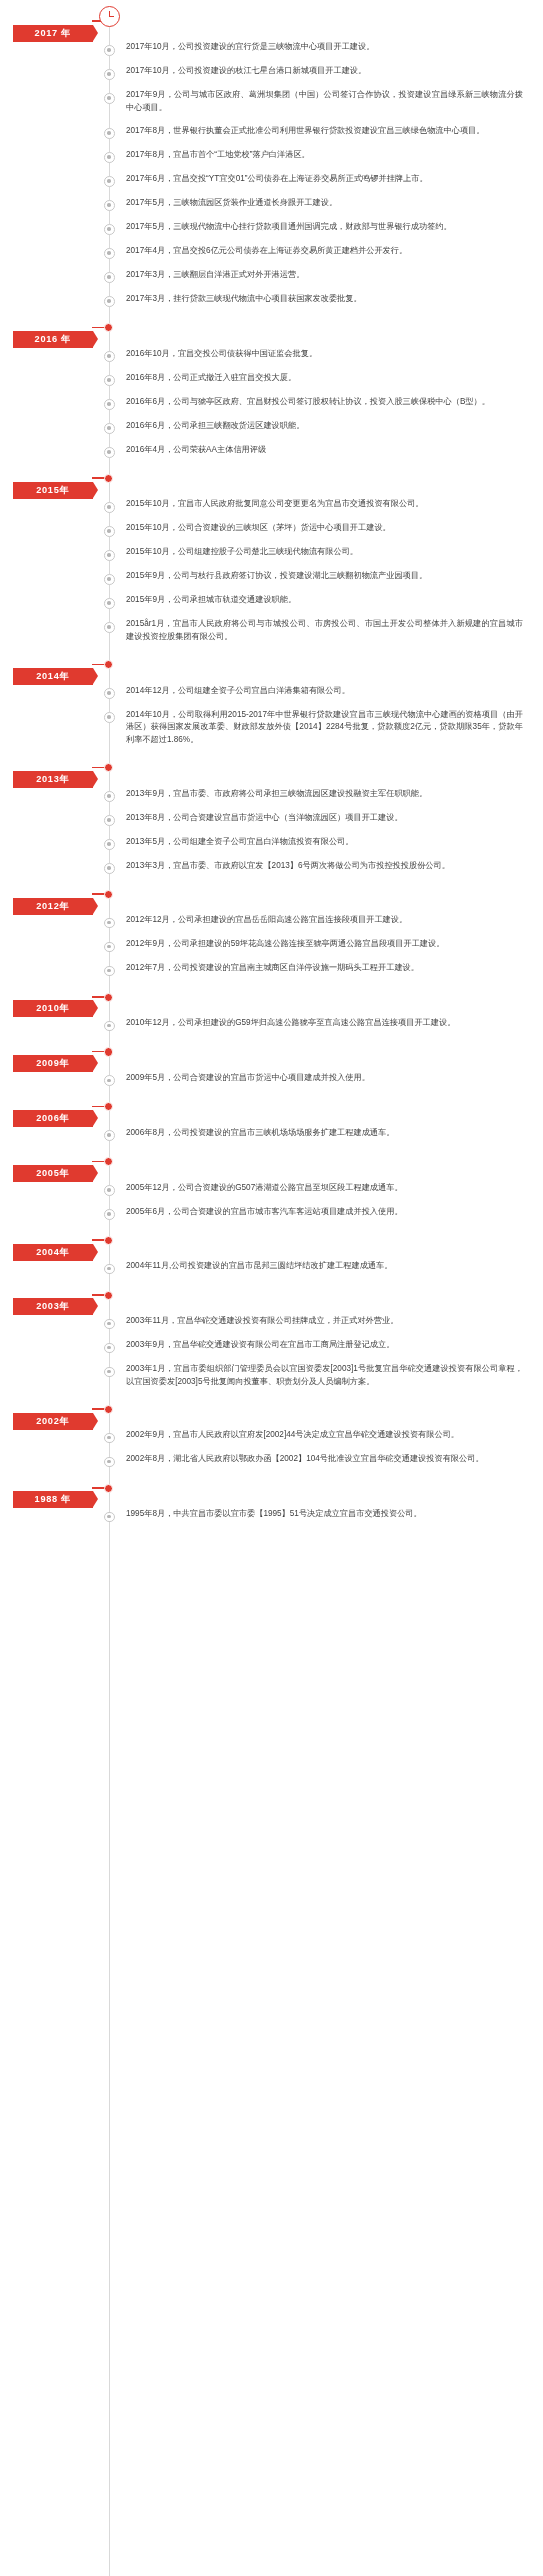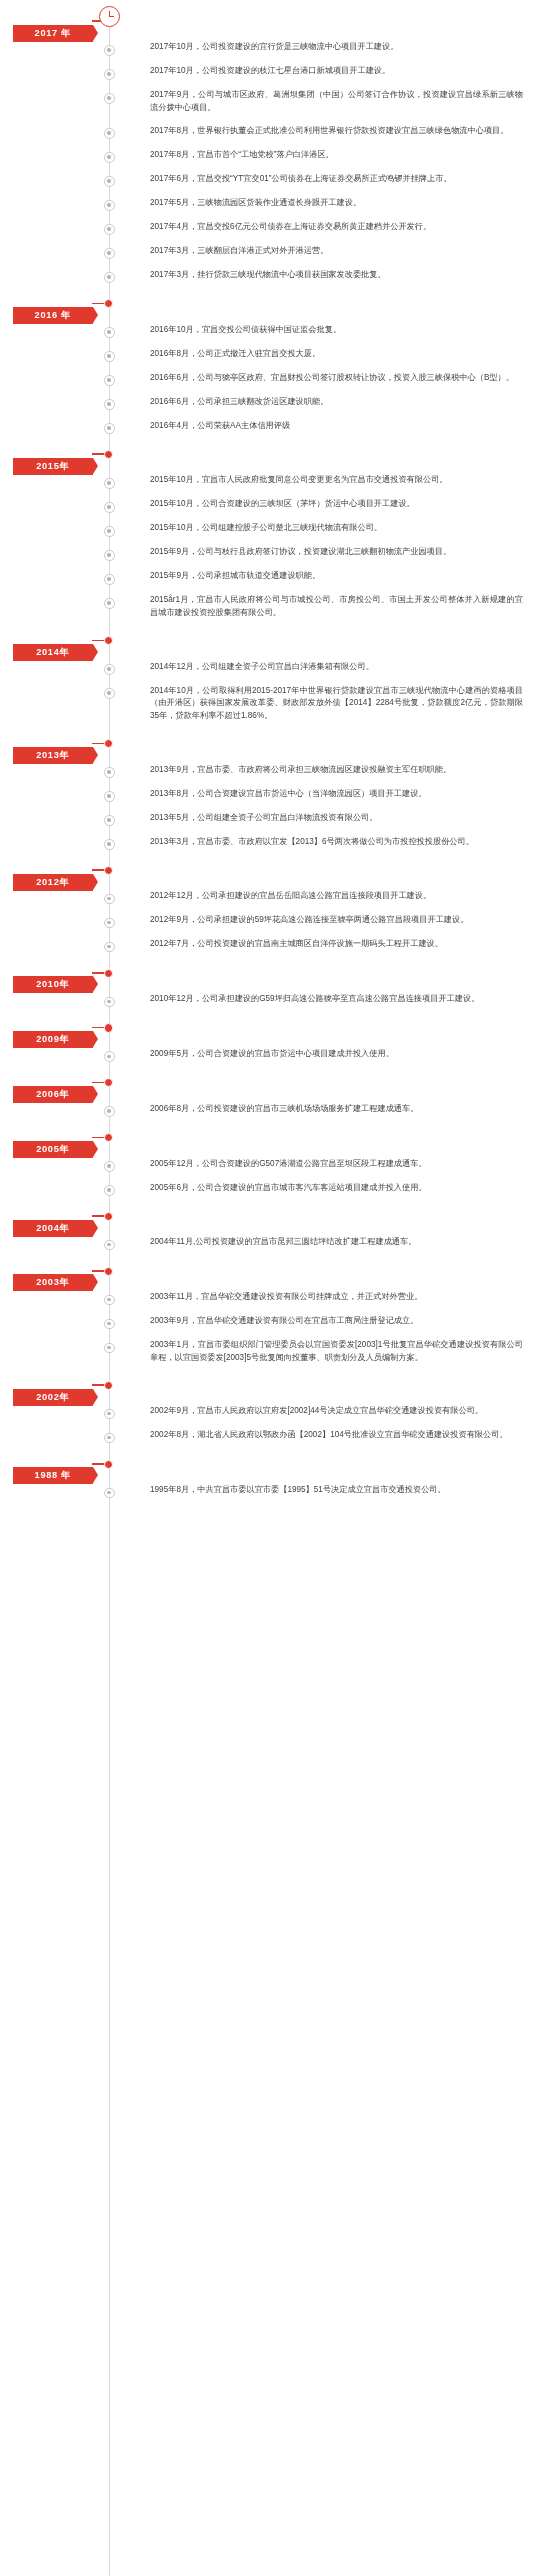--- a/index.html
+++ b/index.html
@@ -142,21 +142,20 @@
     top: 2.1px;
     width: 3.5px;
     height: 3.5px;
     border-radius: 50%;
     background: #b5b5b5;
   }
   .event-text {
     display: block;
     text-align: justify;
     word-break: break-all;
-    margin-left: 24px;
   }
 </style>
 </head>
 <body>
 
 <div class="timeline">
   <div class="spine"></div>
   <div class="clock"></div>
   <div id="timeline-body">
       <div class="year-row">
@@ -187,20 +186,24 @@
       <div class="event">
         <div class="event-dot"></div>
         <span class="event-text">2017年6月，宜昌交投“YT宜交01”公司债券在上海证券交易所正式鸣锣并挂牌上市。</span>
       </div>
       <div class="event">
         <div class="event-dot"></div>
         <span class="event-text">2017年5月，三峡物流园区货装作业通道长身跟开工建设。</span>
       </div>
       <div class="event">
         <div class="event-dot"></div>
+        <span class="event-text">2017年5月，三峡现代物流中心挂行贷款项目通州国调完成，财政部与世界银行成功签约。</span>
+      </div>
+      <div class="event">
+        <div class="event-dot"></div>
         <span class="event-text">2017年4月，宜昌交投6亿元公司债券在上海证券交易所黄正建档并公开发行。</span>
       </div>
       <div class="event">
         <div class="event-dot"></div>
         <span class="event-text">2017年3月，三峡翻层自洋港正式对外开港运营。</span>
       </div>
       <div class="event">
         <div class="event-dot"></div>
         <span class="event-text">2017年3月，挂行贷款三峡现代物流中心项目获国家发改委批复。</span>
       </div>

